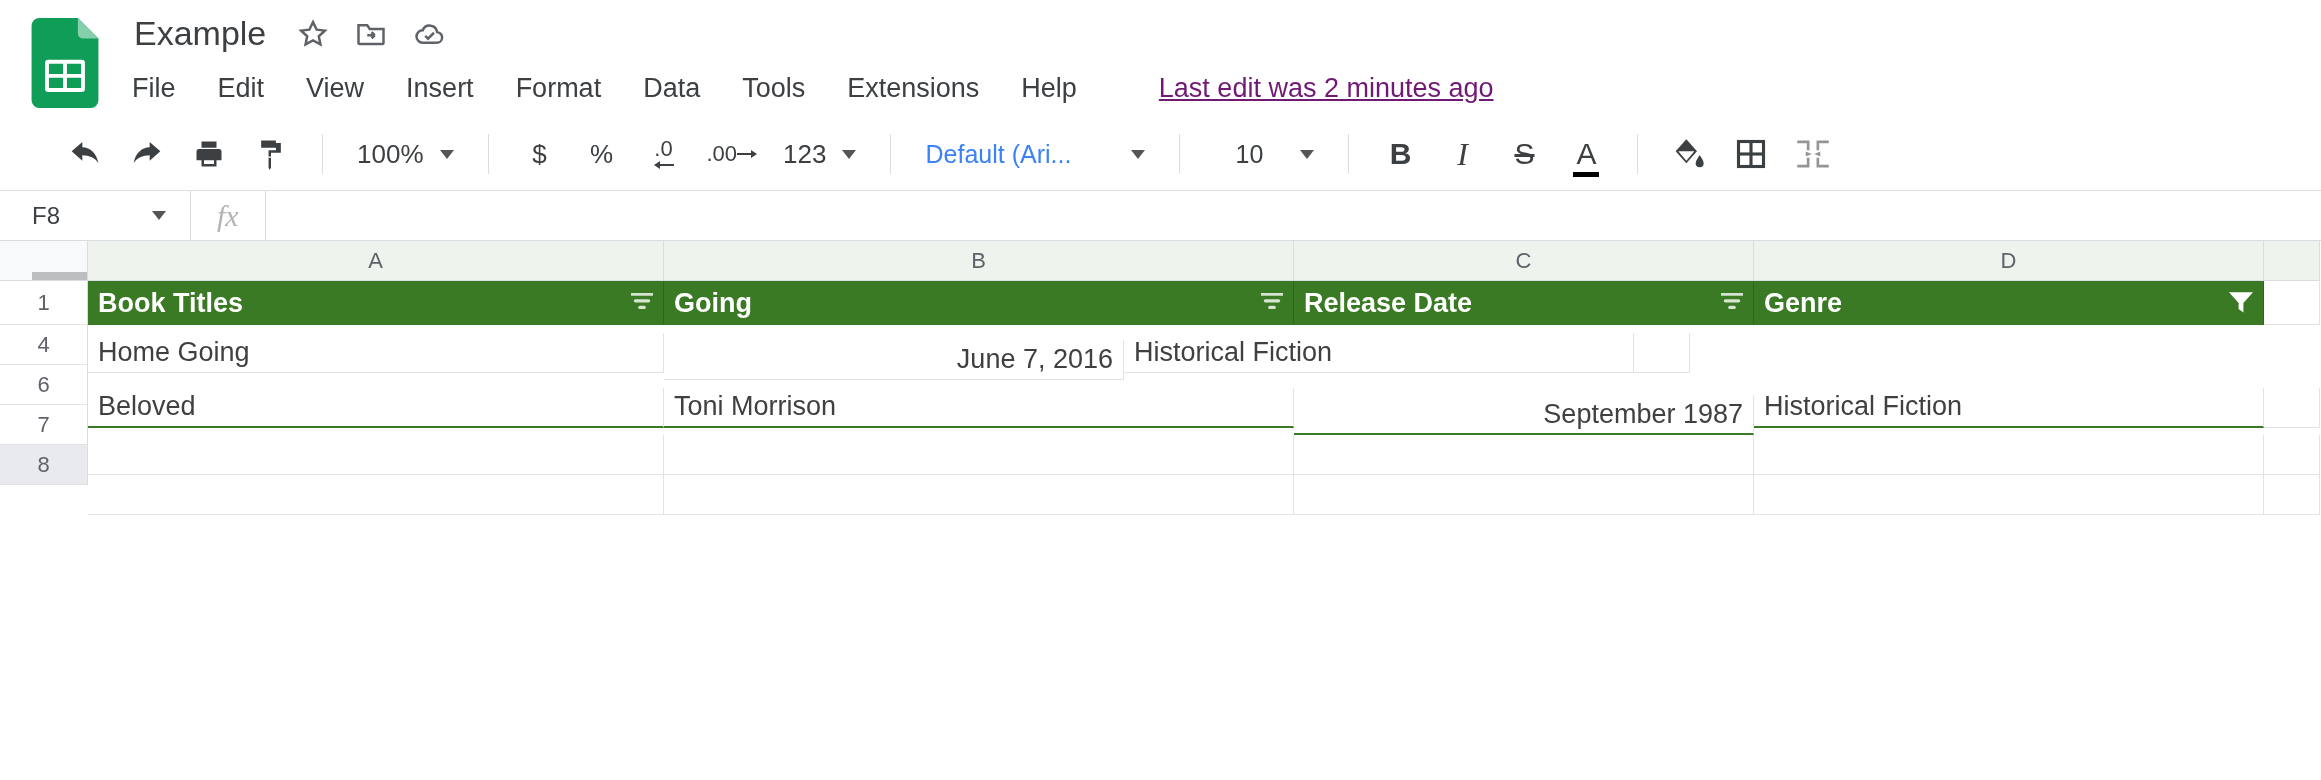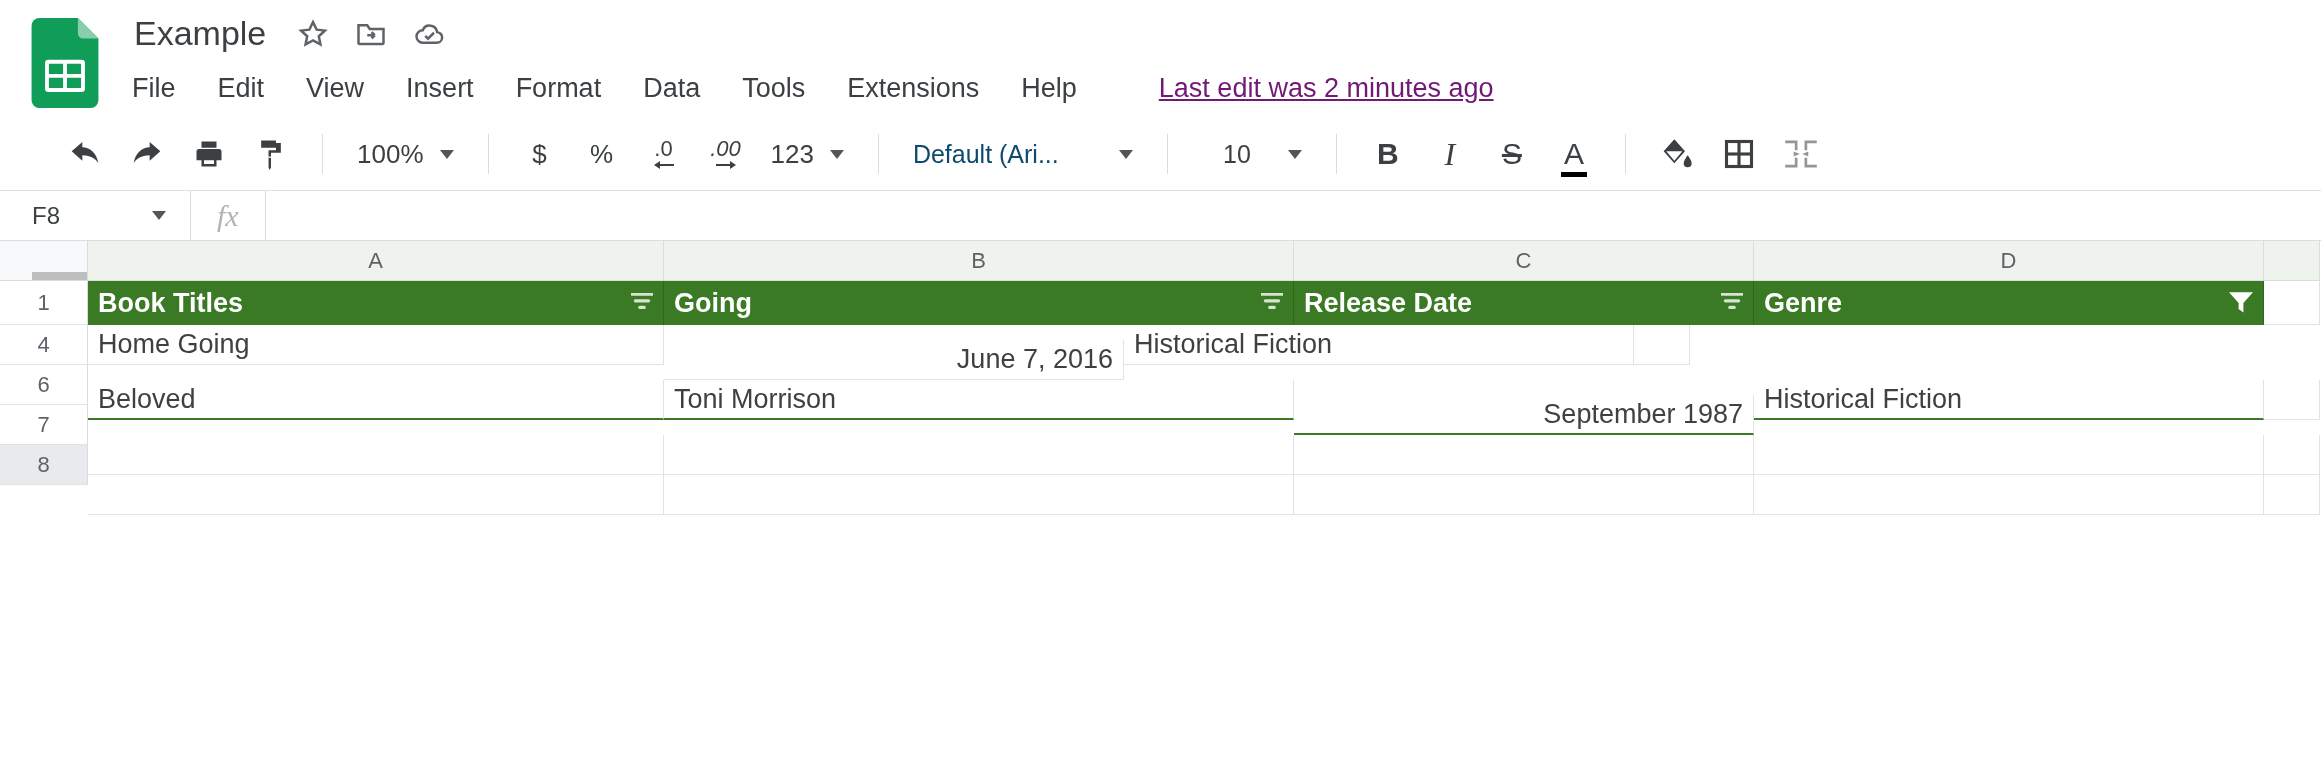--- a/index.html
+++ b/index.html
@@ -69,21 +69,21 @@
     padding:0 6px;
   }
   .tb-sep {
     width:1px;height:40px;background:#dadce0;margin:0 14px;
   }
   .tb-drop { display:flex;align-items:center;gap:10px;cursor:pointer;padding:0 8px;}
   .tb-caret {
     width:0;height:0;border-left:7px solid transparent;border-right:7px solid transparent;border-top:9px solid #555;
     margin-left:6px;
   }
-  .tb-font { min-width:190px; font-size:25px; color:#0c4a6e; overflow:hidden;white-space:nowrap;text-overflow:ellipsis;}
+  .tb-font { min-width:190px; font-size:25px; color:#3b82f6; overflow:hidden;white-space:nowrap;text-overflow:ellipsis;}
   .tb-size { min-width:70px; font-size:25px; text-align:center;}
   .bold{font-weight:700;font-size:30px;}
   .ital{font-style:italic;font-family:serif;font-size:32px;}
   .strike{text-decoration:line-through;font-size:30px;}
   .textcolor-A{position:relative;font-size:30px;font-weight:500;}
   .textcolor-A::after{content:"";position:absolute;left:-3px;right:-3px;bottom:-6px;height:5px;background:#000;}
   
   .fxrow {
     display:flex;align-items:center;
     border-bottom:1px solid #dadce0;
@@ -110,21 +110,21 @@
     display:flex;align-items:center;justify-content:center;font-size:22px;color:#5f6368;
   }
   .rowhdr.first{height:44px;}
   .rowhdr.sel{background:#e8eaed;}
   .colrow{display:flex;}
   .colhdr{
     height:40px;background:#eef3ee;border-right:1px solid #dadce0;border-bottom:1px solid #dadce0;
     display:flex;align-items:center;justify-content:center;font-size:22px;color:#5f6368;
   }
   .cA{width:576px;} .cB{width:630px;} .cC{width:460px;} .cD{width:510px;} .cE{width:56px;}
-  .datarow{display:flex;}
+  .datarow{display:flex;align-items:center;}
   .cell{
     height:40px;border-right:1px solid #e3e3e3;border-bottom:1px solid #e3e3e3;
     padding:0 10px;display:flex;align-items:center;font-size:27px;color:#404040;background:#fff;
     overflow:hidden;white-space:nowrap;
   }
   .cell.header{
     background:#3b7a24;color:#fff;font-weight:700;height:44px;
     justify-content:space-between;border-right:1px solid #2f651b;border-bottom:none;
   }
   .filter-icon{flex-shrink:0;margin-left:8px;}
@@ -215,21 +215,21 @@
       </div>
     <div class="tb-btn">
         <span>%</span>
       </div>
     <div class="tb-btn" style="flex-direction:column;line-height:1;">
       <span style="font-size:22px;">.0</span>
       <svg width="20" height="10" viewBox="0 0 20 10">
           <path fill="#3c4043" d="M20 4H6V1L0 5l6 4V6h14z"></path>
         </svg>
     </div>
-    <div class="tb-btn" style="flex-direction:column;line-height:1;font-style:italic;">
+    <div class="tb-btn" style="flex-direction:row;line-height:1;">
       <span style="font-size:22px;">.00</span>
       <svg width="20" height="10" viewBox="0 0 20 10">
           <path fill="#3c4043" d="M0 4h14V1l6 4-6 4V6H0z"></path>
         </svg>
     </div>
     <div class="tb-drop">
       <span>123</span>
       <span class="tb-caret"></span>
     </div>
     <div class="tb-sep"></div>

